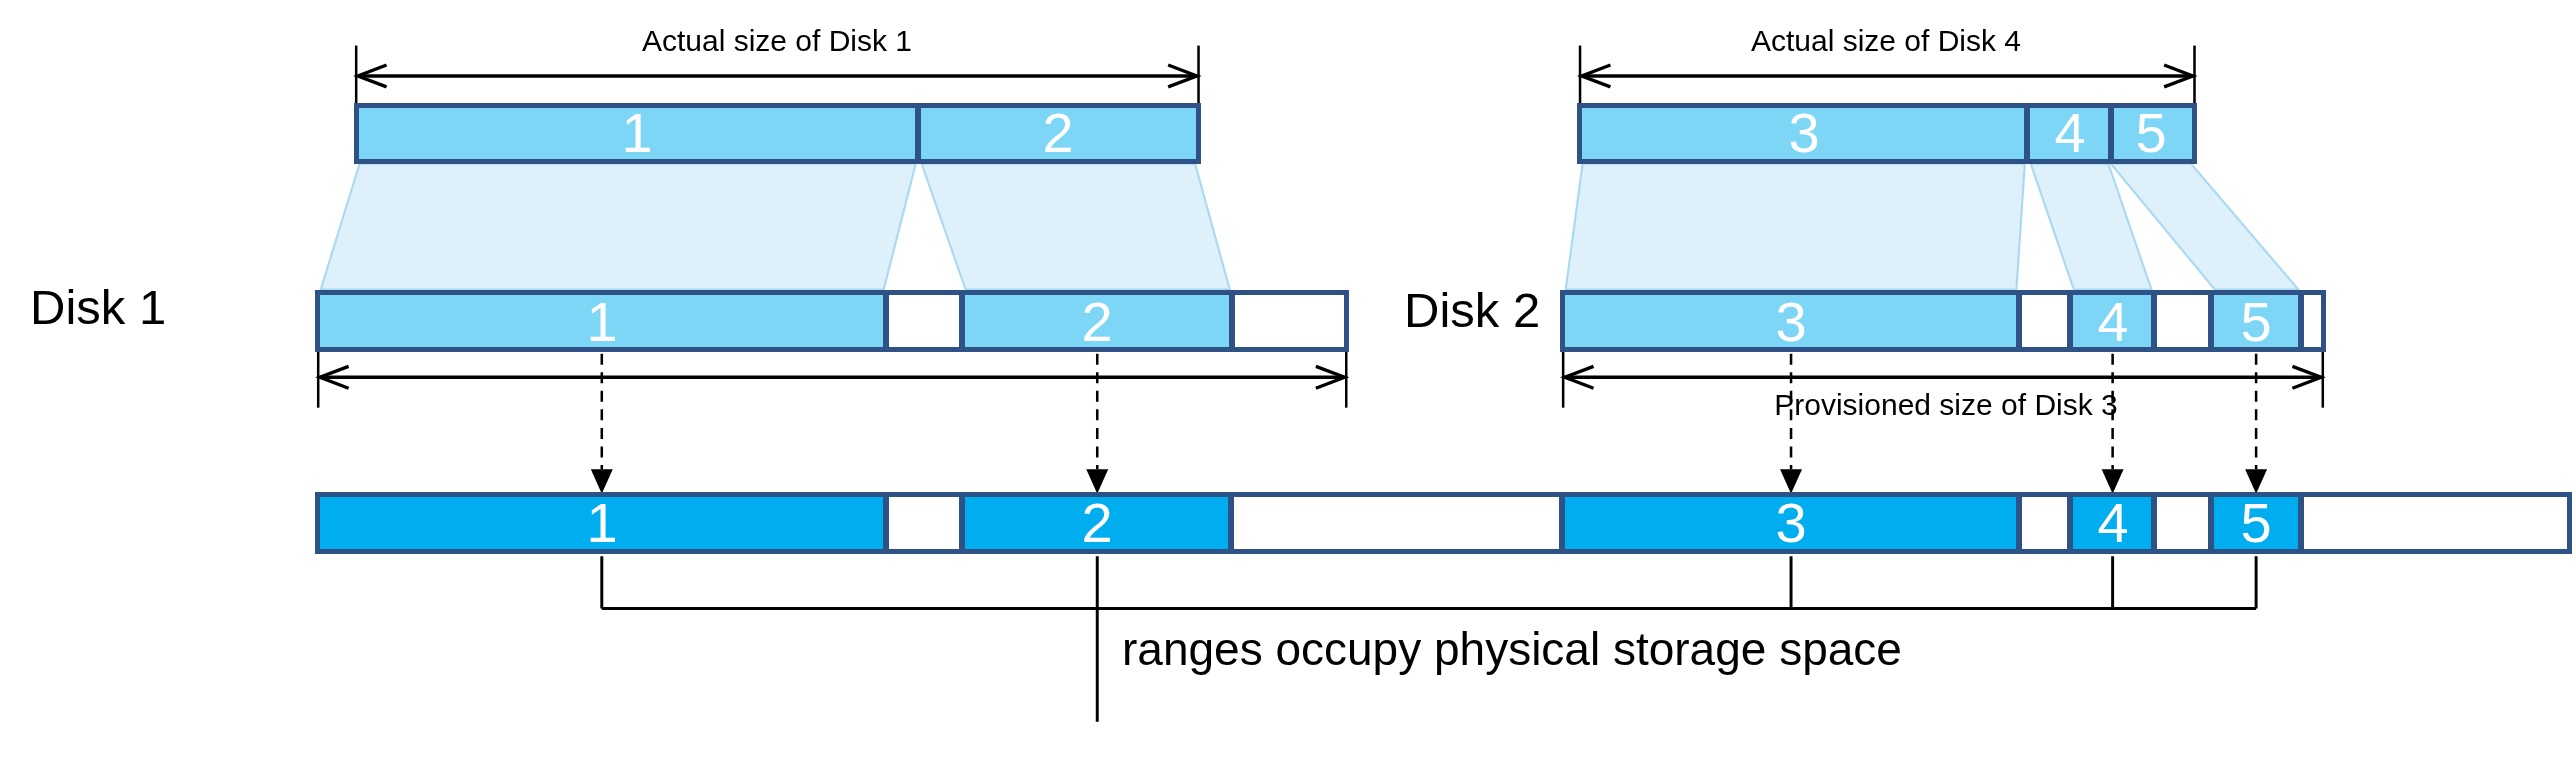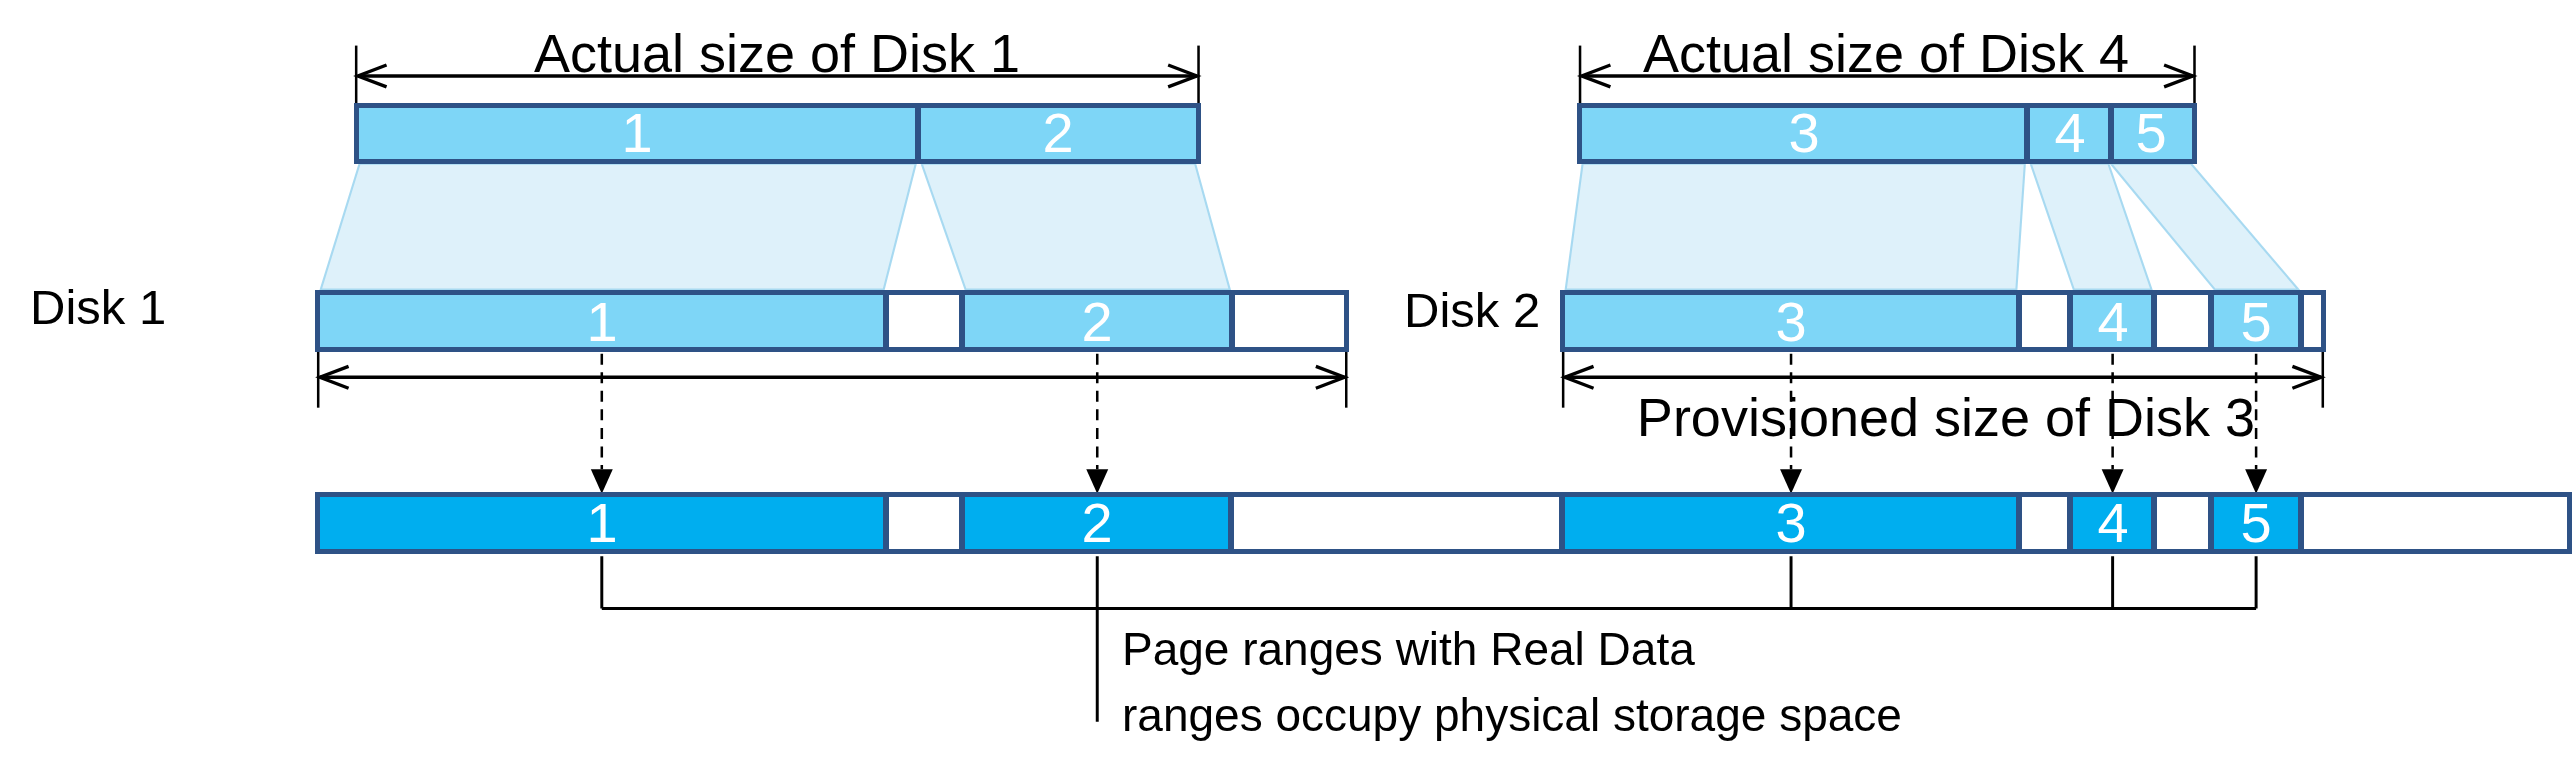--- a/index.html
+++ b/index.html
@@ -7,21 +7,21 @@
         font-family:"Liberation Sans",sans-serif;color:#000;}
   #overlay{position:absolute;left:0;top:0;z-index:1;}
   .bar{position:absolute;box-sizing:border-box;border:5.9px solid #2E5286;background:#fff;z-index:2;}
   .cell{position:absolute;top:0;bottom:0;}
   .fill-light{background:#7ED6F7;}
   .fill-bright{background:#00AEEF;}
   .sep{position:absolute;top:0;bottom:0;width:5.9px;background:#2E5286;}
   .num{position:absolute;z-index:3;transform:translate(-50%,-50%);
        font-size:56px;font-weight:400;color:#ffffff;line-height:1;}
   .dim-label{position:absolute;z-index:3;transform:translateX(-50%);
-       font-size:54px;line-height:1.1;white-space:nowrap;}
+       font-size:30px;line-height:1.1;white-space:nowrap;}
   .row-label{position:absolute;z-index:3;transform:translateY(-50%);
        font-size:49px;line-height:1.1;white-space:nowrap;}
   .note{position:absolute;z-index:3;font-size:46px;line-height:66px;white-space:nowrap;}
 </style>
 </head>
 <body>
 
 <div id="page">
 
   <svg id="overlay" width="2576" height="774" viewBox="0 0 3052 917">
@@ -144,18 +144,17 @@
     <div class="cell fill-bright" style="left:1894px;width:84px"></div>
     <div class="sep" style="left:1978px"></div>
   </div>
   <div class="num" style="left:602px;top:523px">1</div>
   <div class="num" style="left:1097px;top:523px">2</div>
   <div class="num" style="left:1791px;top:523px">3</div>
   <div class="num" style="left:2113px;top:523px">4</div>
   <div class="num" style="left:2256px;top:523px">5</div>
 
   <div class="note" style="left:1122px;top:616px">
-    <div>Page ranges with Real Data</div>
     <div>ranges occupy physical storage space</div>
   </div>
 
 </div>
 
 
 </body></html>

